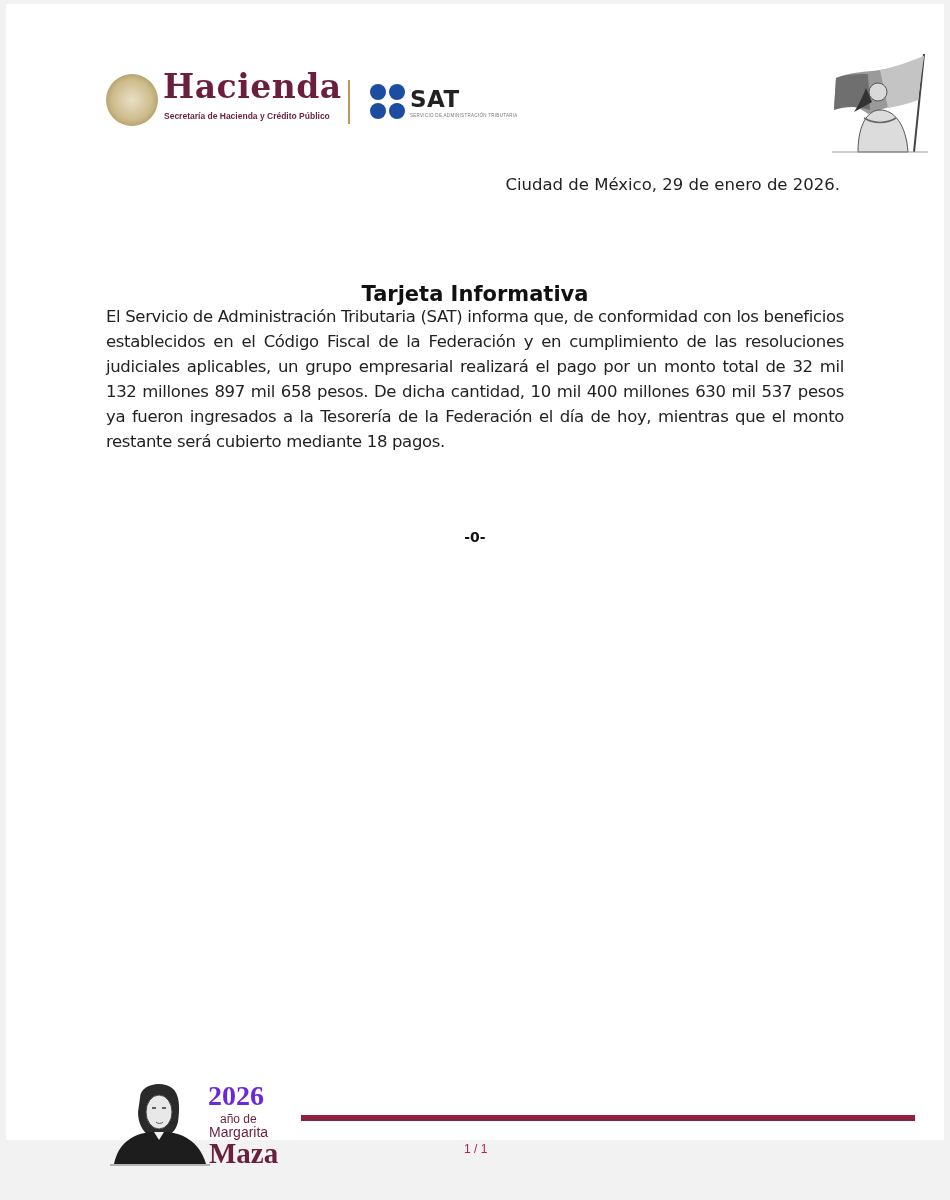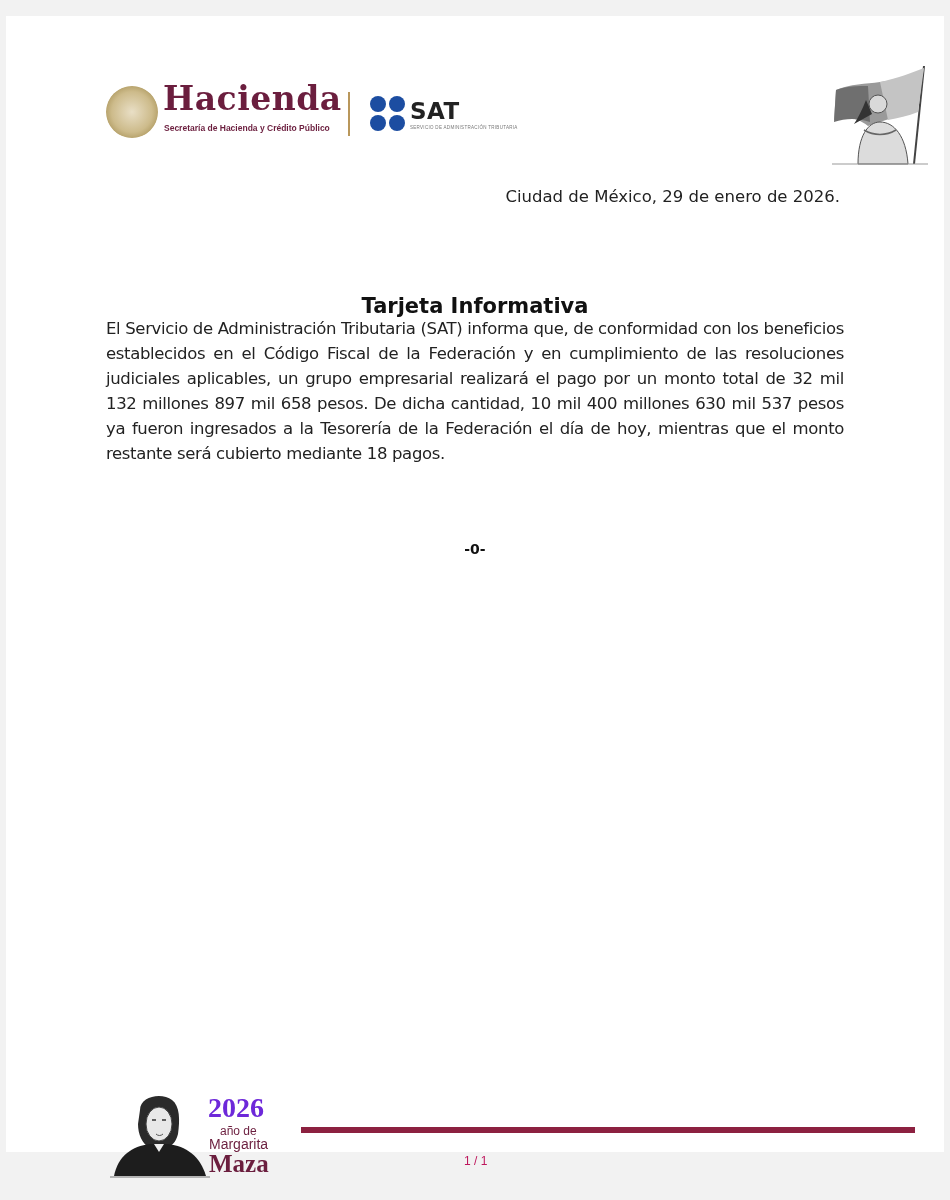--- a/index.html
+++ b/index.html
@@ -3,21 +3,21 @@
 <meta charset="utf-8">
 <style>
   html, body { margin: 0; padding: 0; }
   body {
     width: 950px; height: 1200px; overflow: hidden;
     background: #f2f2f2;
     font-family: "DejaVu Sans", sans-serif;
     position: relative;
   }
   .page {
-    position: absolute; left: 6px; top: 16px; width: 938px; height: 1136px;
+    position: absolute; left: 6px; top: 4px; width: 938px; height: 1136px;
     background: #ffffff;
   }
   .abs { position: absolute; }
 
   
   .escudo {
     left: 100px; top: 70px; width: 52px; height: 52px; border-radius: 50%;
     background: radial-gradient(circle at 50% 50%, #e9dfc6 0%, #cdbb8b 55%, #b9a56f 70%, #e4d9bd 72%, #c8b583 100%);
   }
   .hacienda-word {
@@ -63,21 +63,21 @@
   
   .margarita { left: 104px; top: 1074px; width: 100px; height: 88px; }
   .year-2026 {
     left: 202px; top: 1078px; font-family: "Liberation Serif", serif; font-weight: bold;
     font-size: 28px; color: #6d28d9; line-height: 1;
   }
   .ano-de { left: 214px; top: 1109px; font-family: "Liberation Sans", sans-serif; font-size: 12px; color: #6b1e3e; line-height: 1; }
   .margarita-txt { left: 203px; top: 1121px; font-family: "Liberation Sans", sans-serif; font-size: 14px; color: #6b1e3e; line-height: 1; }
   .maza-txt {
     left: 203px; top: 1135px; font-family: "Liberation Serif", serif; font-weight: bold;
-    font-size: 25px; color: #6b1e3e; line-height: 1;
+    font-size: 29px; color: #6b1e3e; line-height: 1;
   }
   .footer-bar { left: 295px; top: 1111px; width: 614px; height: 6px; background: #8c2140; }
   .page-num {
     left: 458px; top: 1138px; font-family: "Liberation Sans", sans-serif;
     font-size: 12px; color: #be185d;
   }
 </style>
 </head>
 <body>
 

